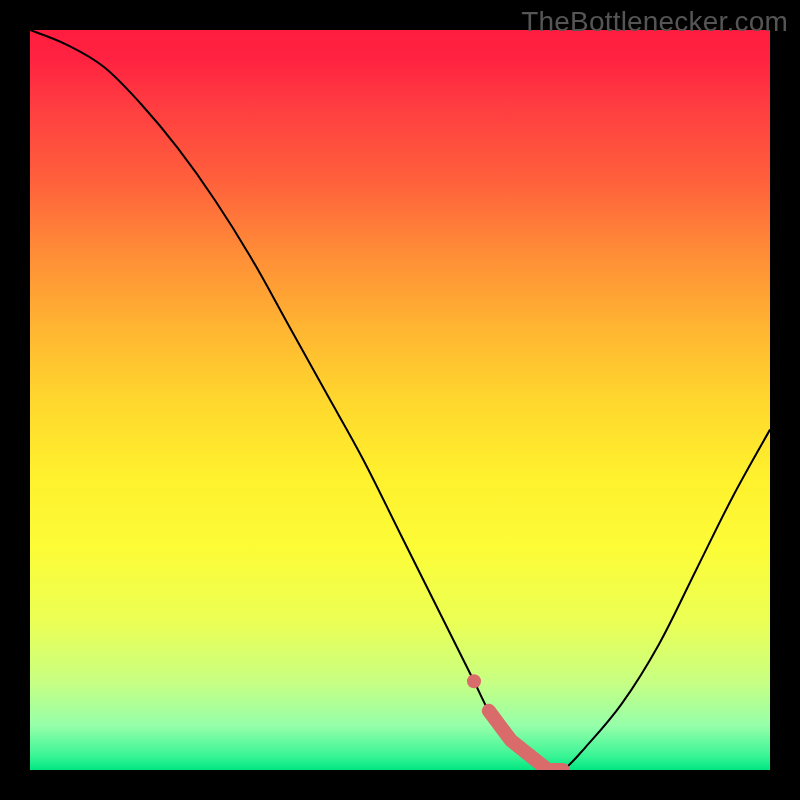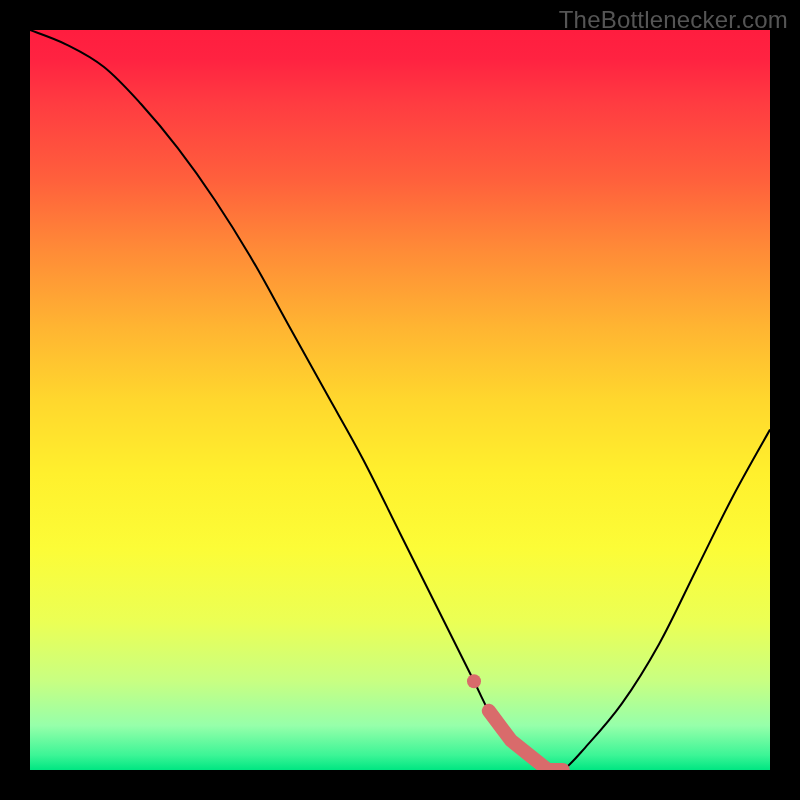--- a/index.html
+++ b/index.html
@@ -9,21 +9,21 @@
     background: #000;
     position: relative;
     font-family: Arial, Helvetica, sans-serif;
     overflow: hidden;
   }
   .watermark {
     position: absolute;
     top: 6px;
     right: 12px;
     color: #555;
-    font-size: 24px;
+    font-size: 28px;
     letter-spacing: 0.2px;
     z-index: 10;
   }
   .plot-area {
     position: absolute;
     left: 30px;
     top: 30px;
     width: 740px;
     height: 740px;
   }

